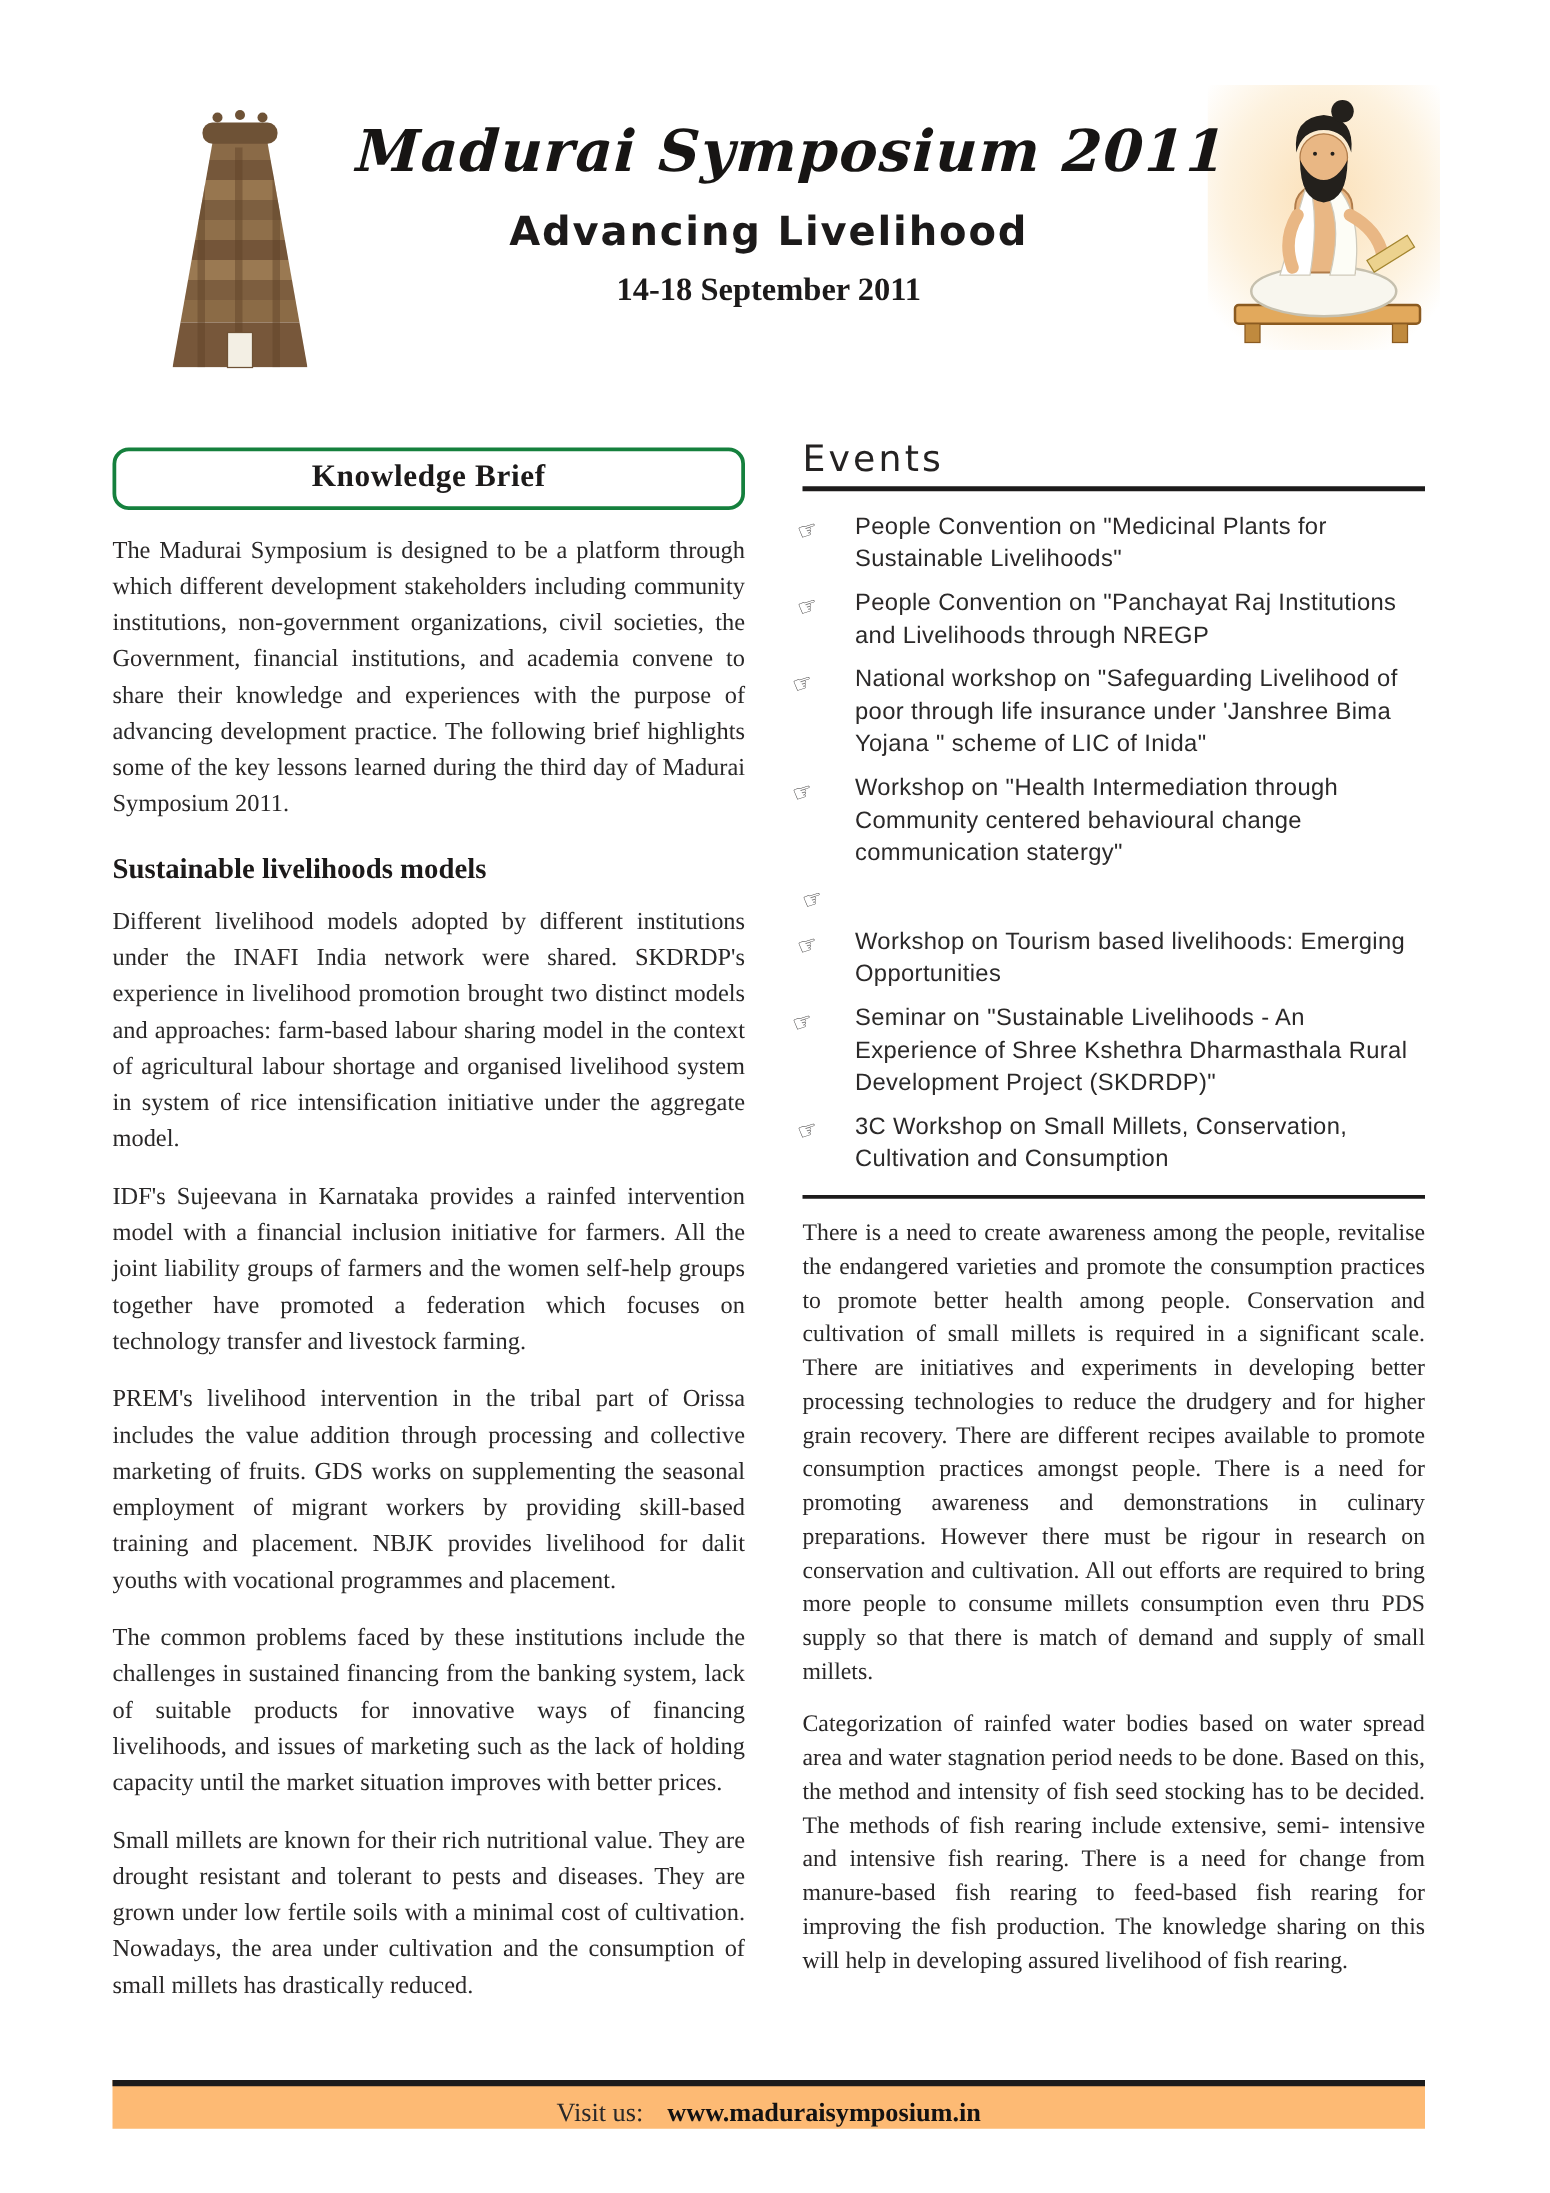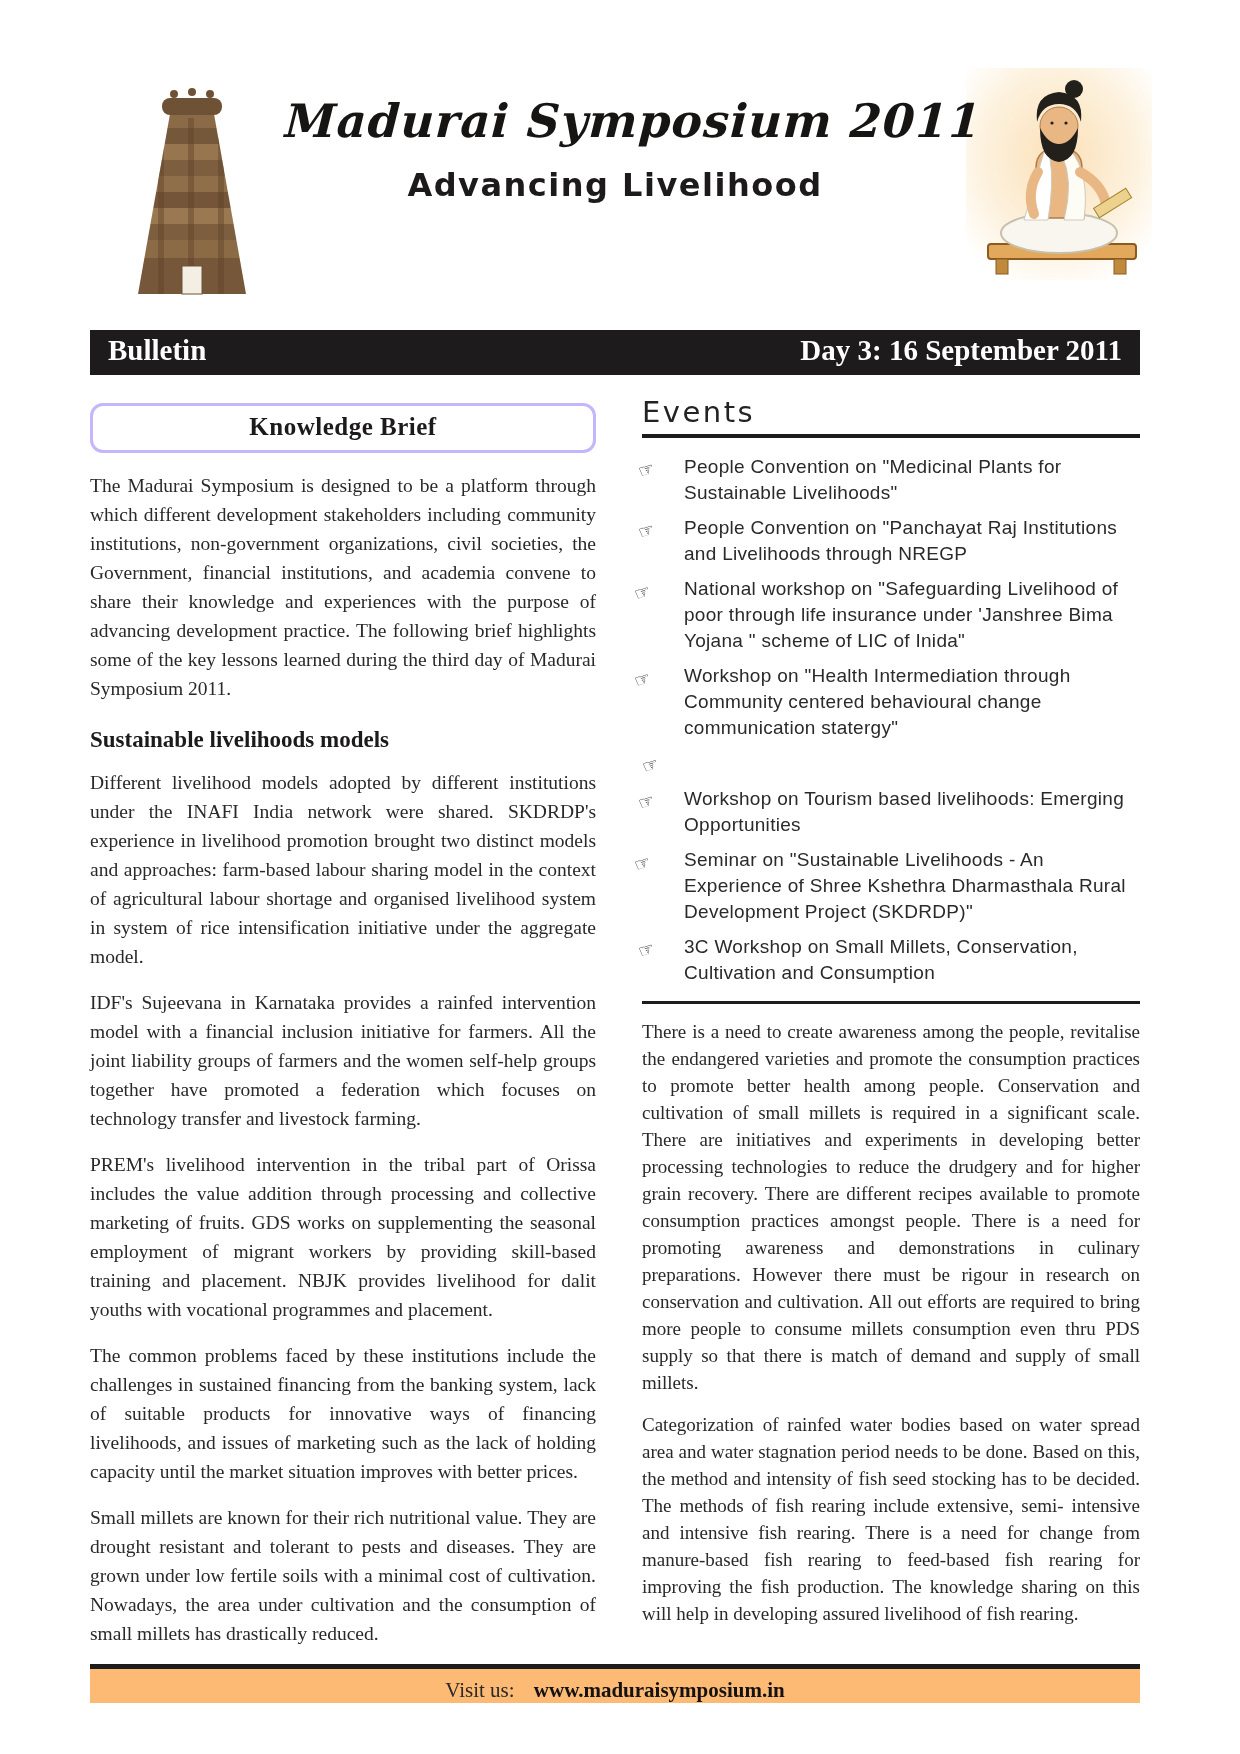--- a/index.html
+++ b/index.html
@@ -33,21 +33,21 @@
     background:#1d1b1b; color:#ffffff; font-weight:bold; font-size:29px;
     padding:4px 18px 8px 18px; margin-top:0;
   }
 
   
   .main-cols { display:flex; gap:46px; margin-top:20px; }
   .col-left  { width:506px; flex:0 0 506px; }
   .col-right { flex:1; min-width:0; }
 
   .kb-box {
-    border:3px solid #c4b5fd; border-radius:13px; text-align:center;
+    border:3px solid #15803d; border-radius:13px; text-align:center;
     font-weight:bold; font-size:25px; letter-spacing:0.5px;
     padding:7px 0 9px 0; margin:8px 0 18px 0; color:#1c1a1a;
   }
   .col-left p { text-align:justify; font-size:19.5px; line-height:29px; margin:0 0 17px 0; }
   .sec-heading { font-size:23px; font-weight:bold; margin:24px 0 15px 0; color:#1c1a1a; }
 
   .events-title {
     font-family:"DejaVu Sans", sans-serif; font-size:29px;
     letter-spacing:2.5px; color:#242222;
   }
@@ -134,27 +134,24 @@
         <path d="M74 60 Q74 92 93 94 Q112 92 112 60 Q104 76 93 76 Q82 76 74 60 Z" fill="#23201c"></path>
         <path d="M71 54 Q68 26 93 24 Q118 26 115 54 Q110 36 93 36 Q76 36 71 54 Z" fill="#23201c"></path>
         <circle cx="108" cy="21" r="9" fill="#23201c"></circle>
         <circle cx="86" cy="55" r="1.6" fill="#23201c"></circle>
         <circle cx="100" cy="55" r="1.6" fill="#23201c"></circle>
       </svg>
 
       <div class="header-center">
         <div class="main-title">Madurai Symposium 2011</div>
         <div class="subtitle">Advancing Livelihood</div>
+        <div class="dates">14-18 September 2011</div>
       </div>
     </div>
 
-    <div class="banner">
-      <span>Bulletin</span>
-      <span>Day 3:  16 September 2011</span>
-    </div>
 
     <div class="main-cols">
 
       <div class="col-left">
         <div class="kb-box">Knowledge Brief</div>
 
         <p>The Madurai Symposium is designed to be a platform through which different development stakeholders including community institutions, non-government organizations, civil societies, the Government, financial institutions, and academia convene to share their knowledge and experiences with the purpose of advancing development practice. The following brief highlights some of the key lessons learned during the third day of Madurai Symposium 2011.</p>
 
         <div class="sec-heading">Sustainable livelihoods models</div>
         <p>Different livelihood models adopted by different institutions under the INAFI India network were shared. SKDRDP's experience in livelihood promotion brought two distinct models and approaches: farm-based labour sharing model in the context of agricultural labour shortage and organised livelihood system in system of rice intensification initiative under the aggregate model.</p>

